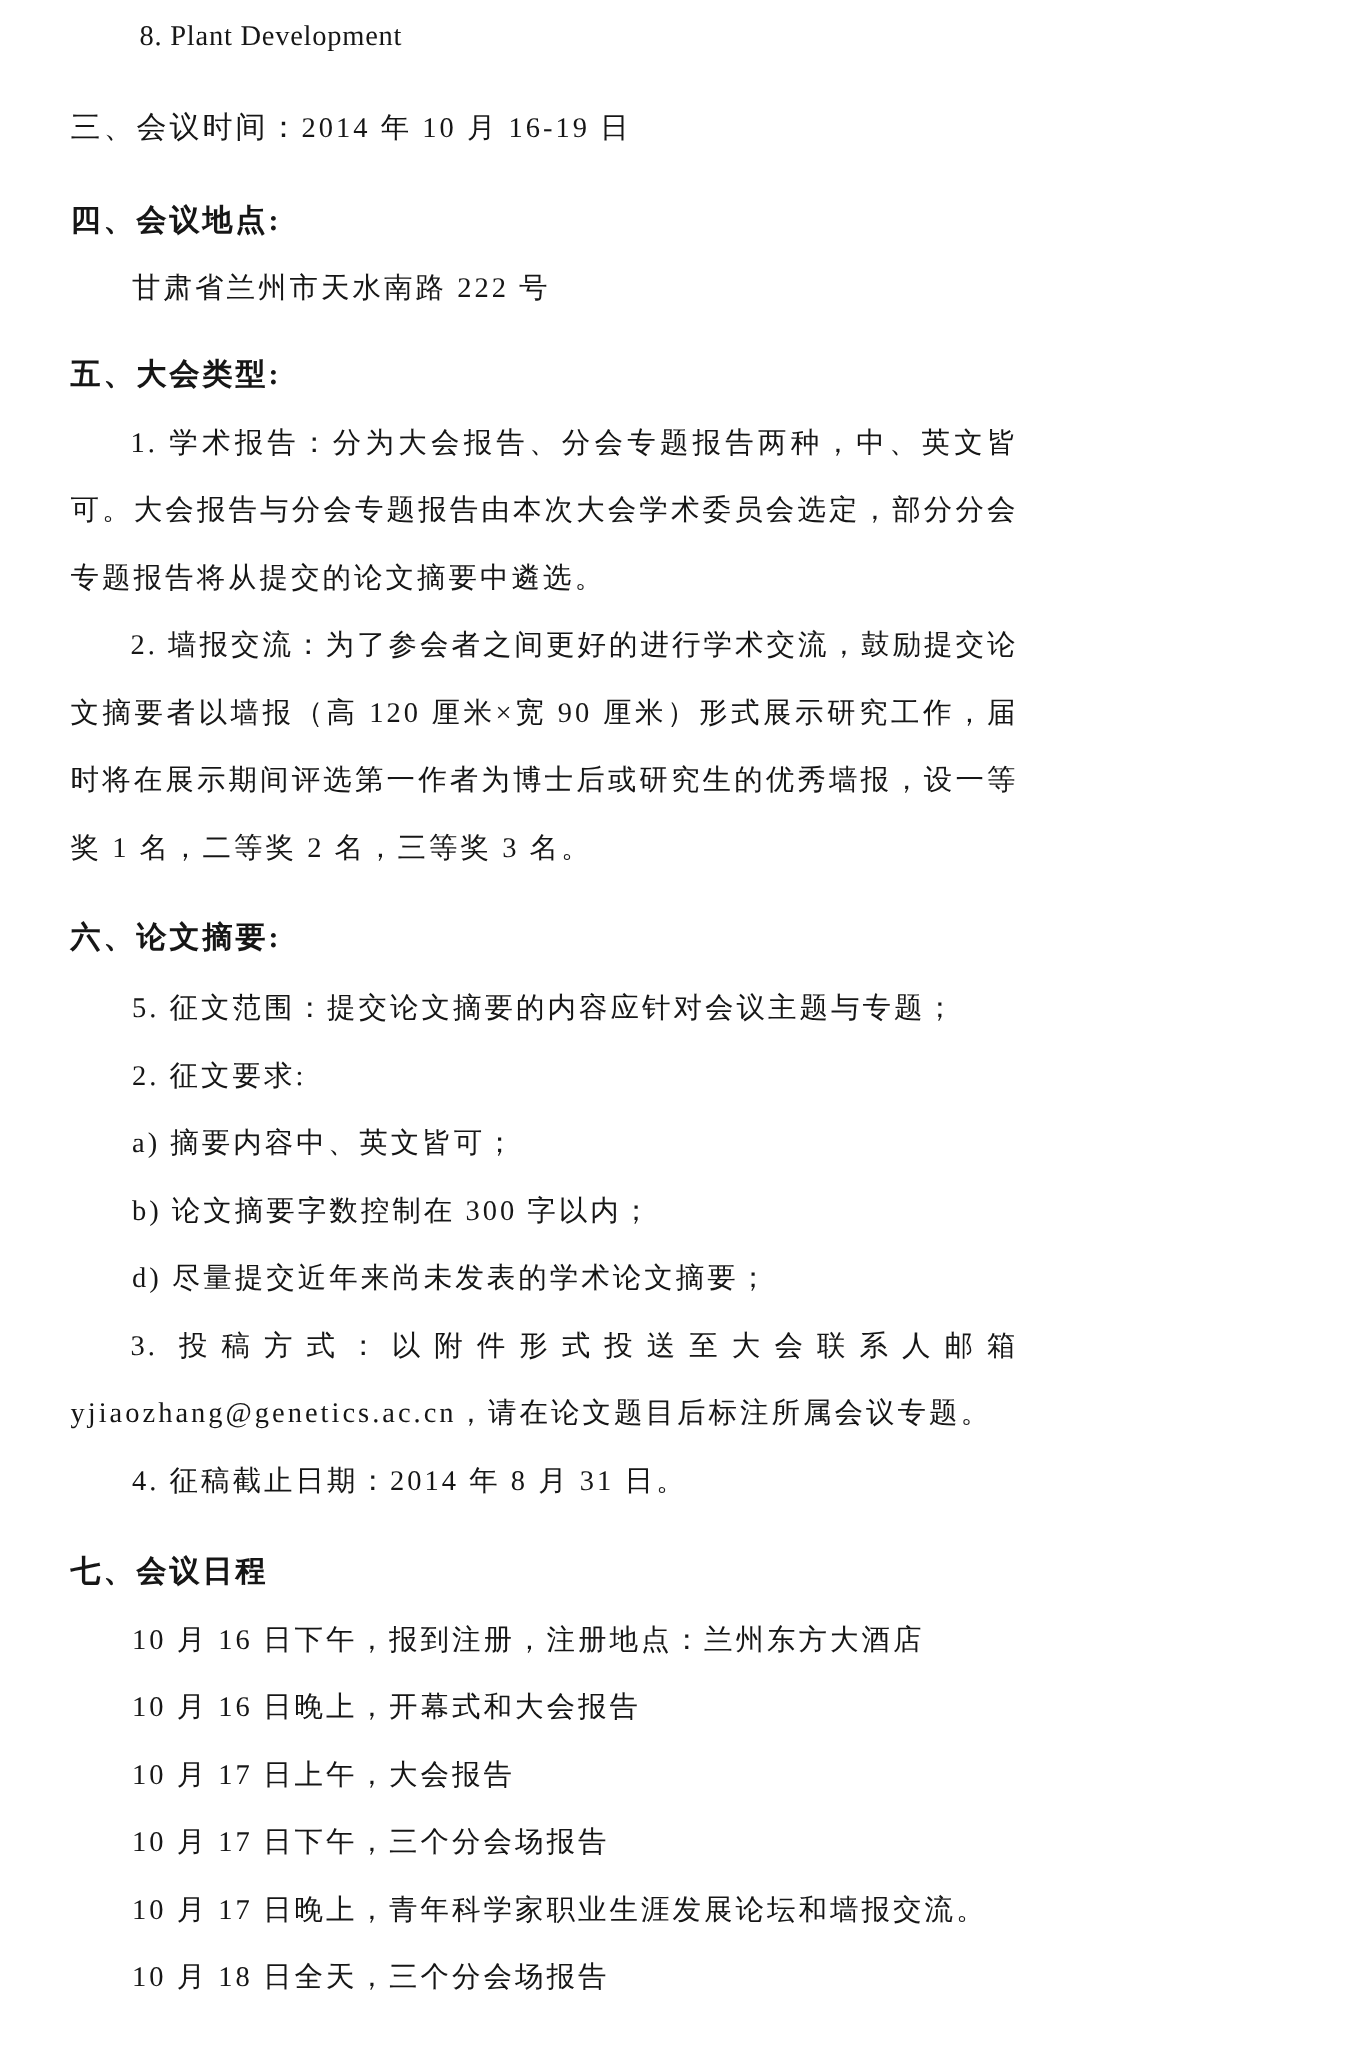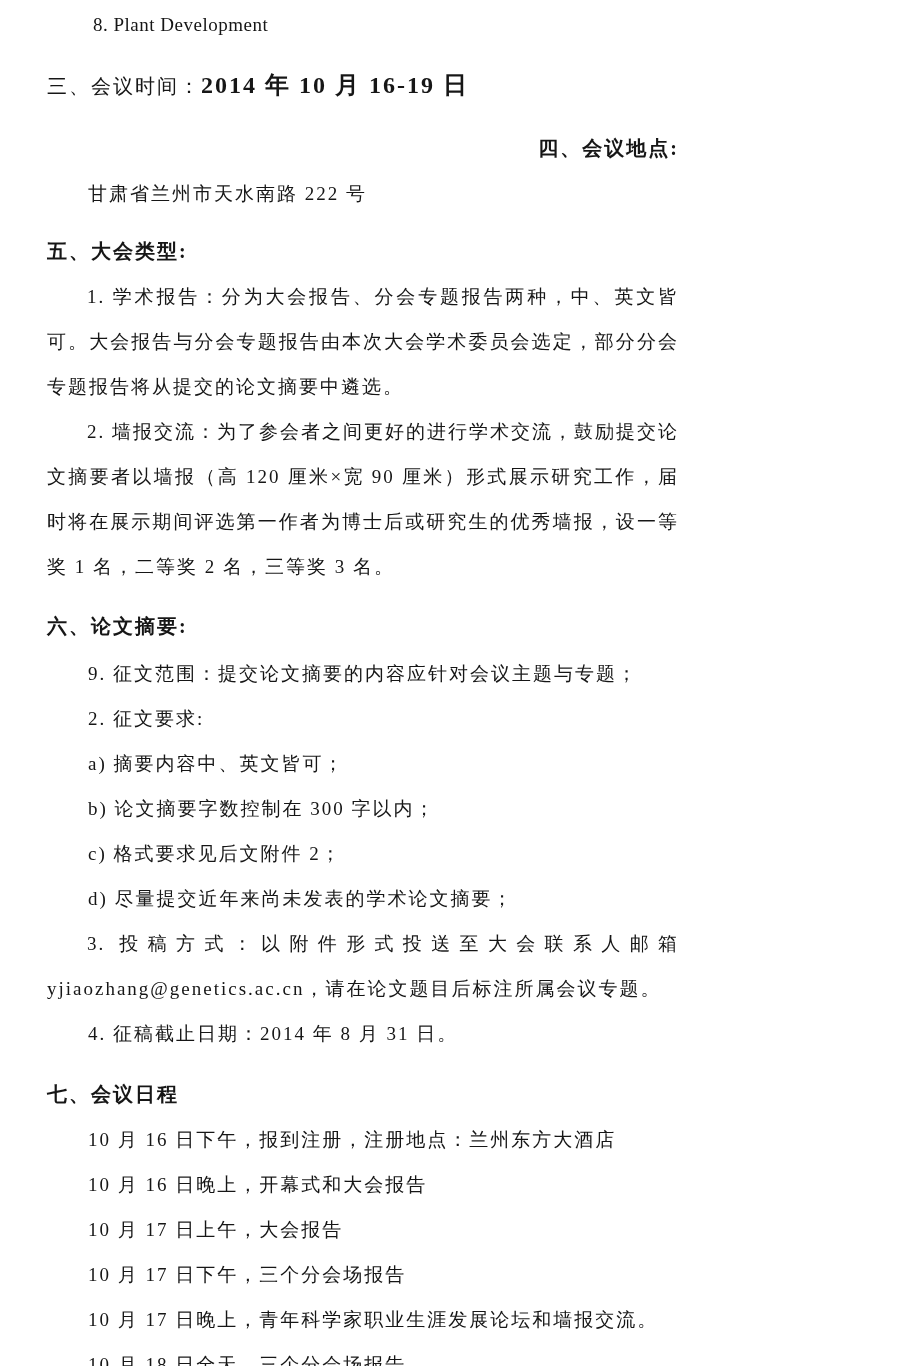--- a/index.html
+++ b/index.html
@@ -23,21 +23,21 @@
     line-height: 45px;
     letter-spacing: 2px;
   }
   p { margin: 0; }
   .b { font-weight: normal; }
   .heading {
     font-weight: bold;
     font-size: 20px;
   }
   .gap-16 { margin-top: 16px; }
-  .gap-17 { margin-top: 17px; text-align: right; }
+  .gap-17 { margin-top: 17px; }
   .gap-15 { margin-top: 15px; }
   .gap-13 { margin-top: 13px; }
   .gap-2  { margin-top: 2px; }
   .topic-item {
     padding-left: 46px;
     letter-spacing: 0.5px;
   }
   .sub {
     padding-left: 41px;
   }
@@ -50,44 +50,43 @@
     padding-left: 41px;
   }
 </style>
 </head>
 <body>
 
 <div class="page">
 
   <p class="topic-item">8. Plant Development</p>
 
-  <p class="heading gap-16"><span class="b">三、会议时间：</span><span style="font-weight:bold;font-size:24px;margin-top:48px;">2014 年 10 月 16-19 日</span></p>
+  <p class="heading gap-16"><span class="b">三、会议时间：</span><span style="font-weight:normal;font-size:19px;margin-top:48px;">2014 年 10 月 16-19 日</span></p>
 
   <p class="heading gap-17">四、会议地点:</p>
 
 
   <p class="sub">甘肃省兰州市天水南路 222 号</p>
 
   <p class="heading gap-13">五、大会类型:</p>
 
   <p class="para"><span class="b">1. 学术报告：</span><span>分为大会报告、分会专题报告两种，中、英文皆可。大会报告与分会专题报告由本次大会学术委员会选定，部分分会专题报告将从提交的论文摘要中遴选。</span></p>
 
   <p class="para"><span class="b">2. 墙报交流：</span><span>为了参会者之间更好的进行学术交流，鼓励提交论文摘要者以墙报（高 120 厘米×宽 90 厘米）形式展示研究工作，届时将在展示期间评选第一作者为博士后或研究生的优秀墙报，设一等奖 1 名，二等奖 2 名，三等奖 3 名。</span></p>
 
   <p class="heading gap-15">六、论文摘要:</p>
 
-  <p class="sub gap-2"><span class="b">9. 征文范围：</span><span>提交论文摘要的内容应针对会议主题与专题；</span></p>
+  <p class="sub gap-2"><span class="b">5. 征文范围：</span><span>提交论文摘要的内容应针对会议主题与专题；</span></p>
 
   <p class="sub b">2. 征文要求:</p>
 
   <p class="sub">a) 摘要内容中、英文皆可；</p>
 
   <p class="sub">b) 论文摘要字数控制在 300 字以内；</p>
 
-  <p class="sub">c) 格式要求见后文附件 2；</p>
 
   <p class="sub">d) 尽量提交近年来尚未发表的学术论文摘要；</p>
 
   <p class="para"><span class="b">3. 投稿方式：</span><span>以附件形式投送至大会联系人邮箱 yjiaozhang@genetics.ac.cn，请在论文题目后标注所属会议专题。</span></p>
 
   <p class="sub"><span class="b">4. 征稿截止日期：</span><span>2014 年 8 月 31 日。</span></p>
 
   <p class="heading gap-16">七、会议日程</p>
 
   <p class="schedule-row"><span class="b">10 月 16 日下午，</span><span>报到注册，注册地点：兰州东方大酒店</span></p>

